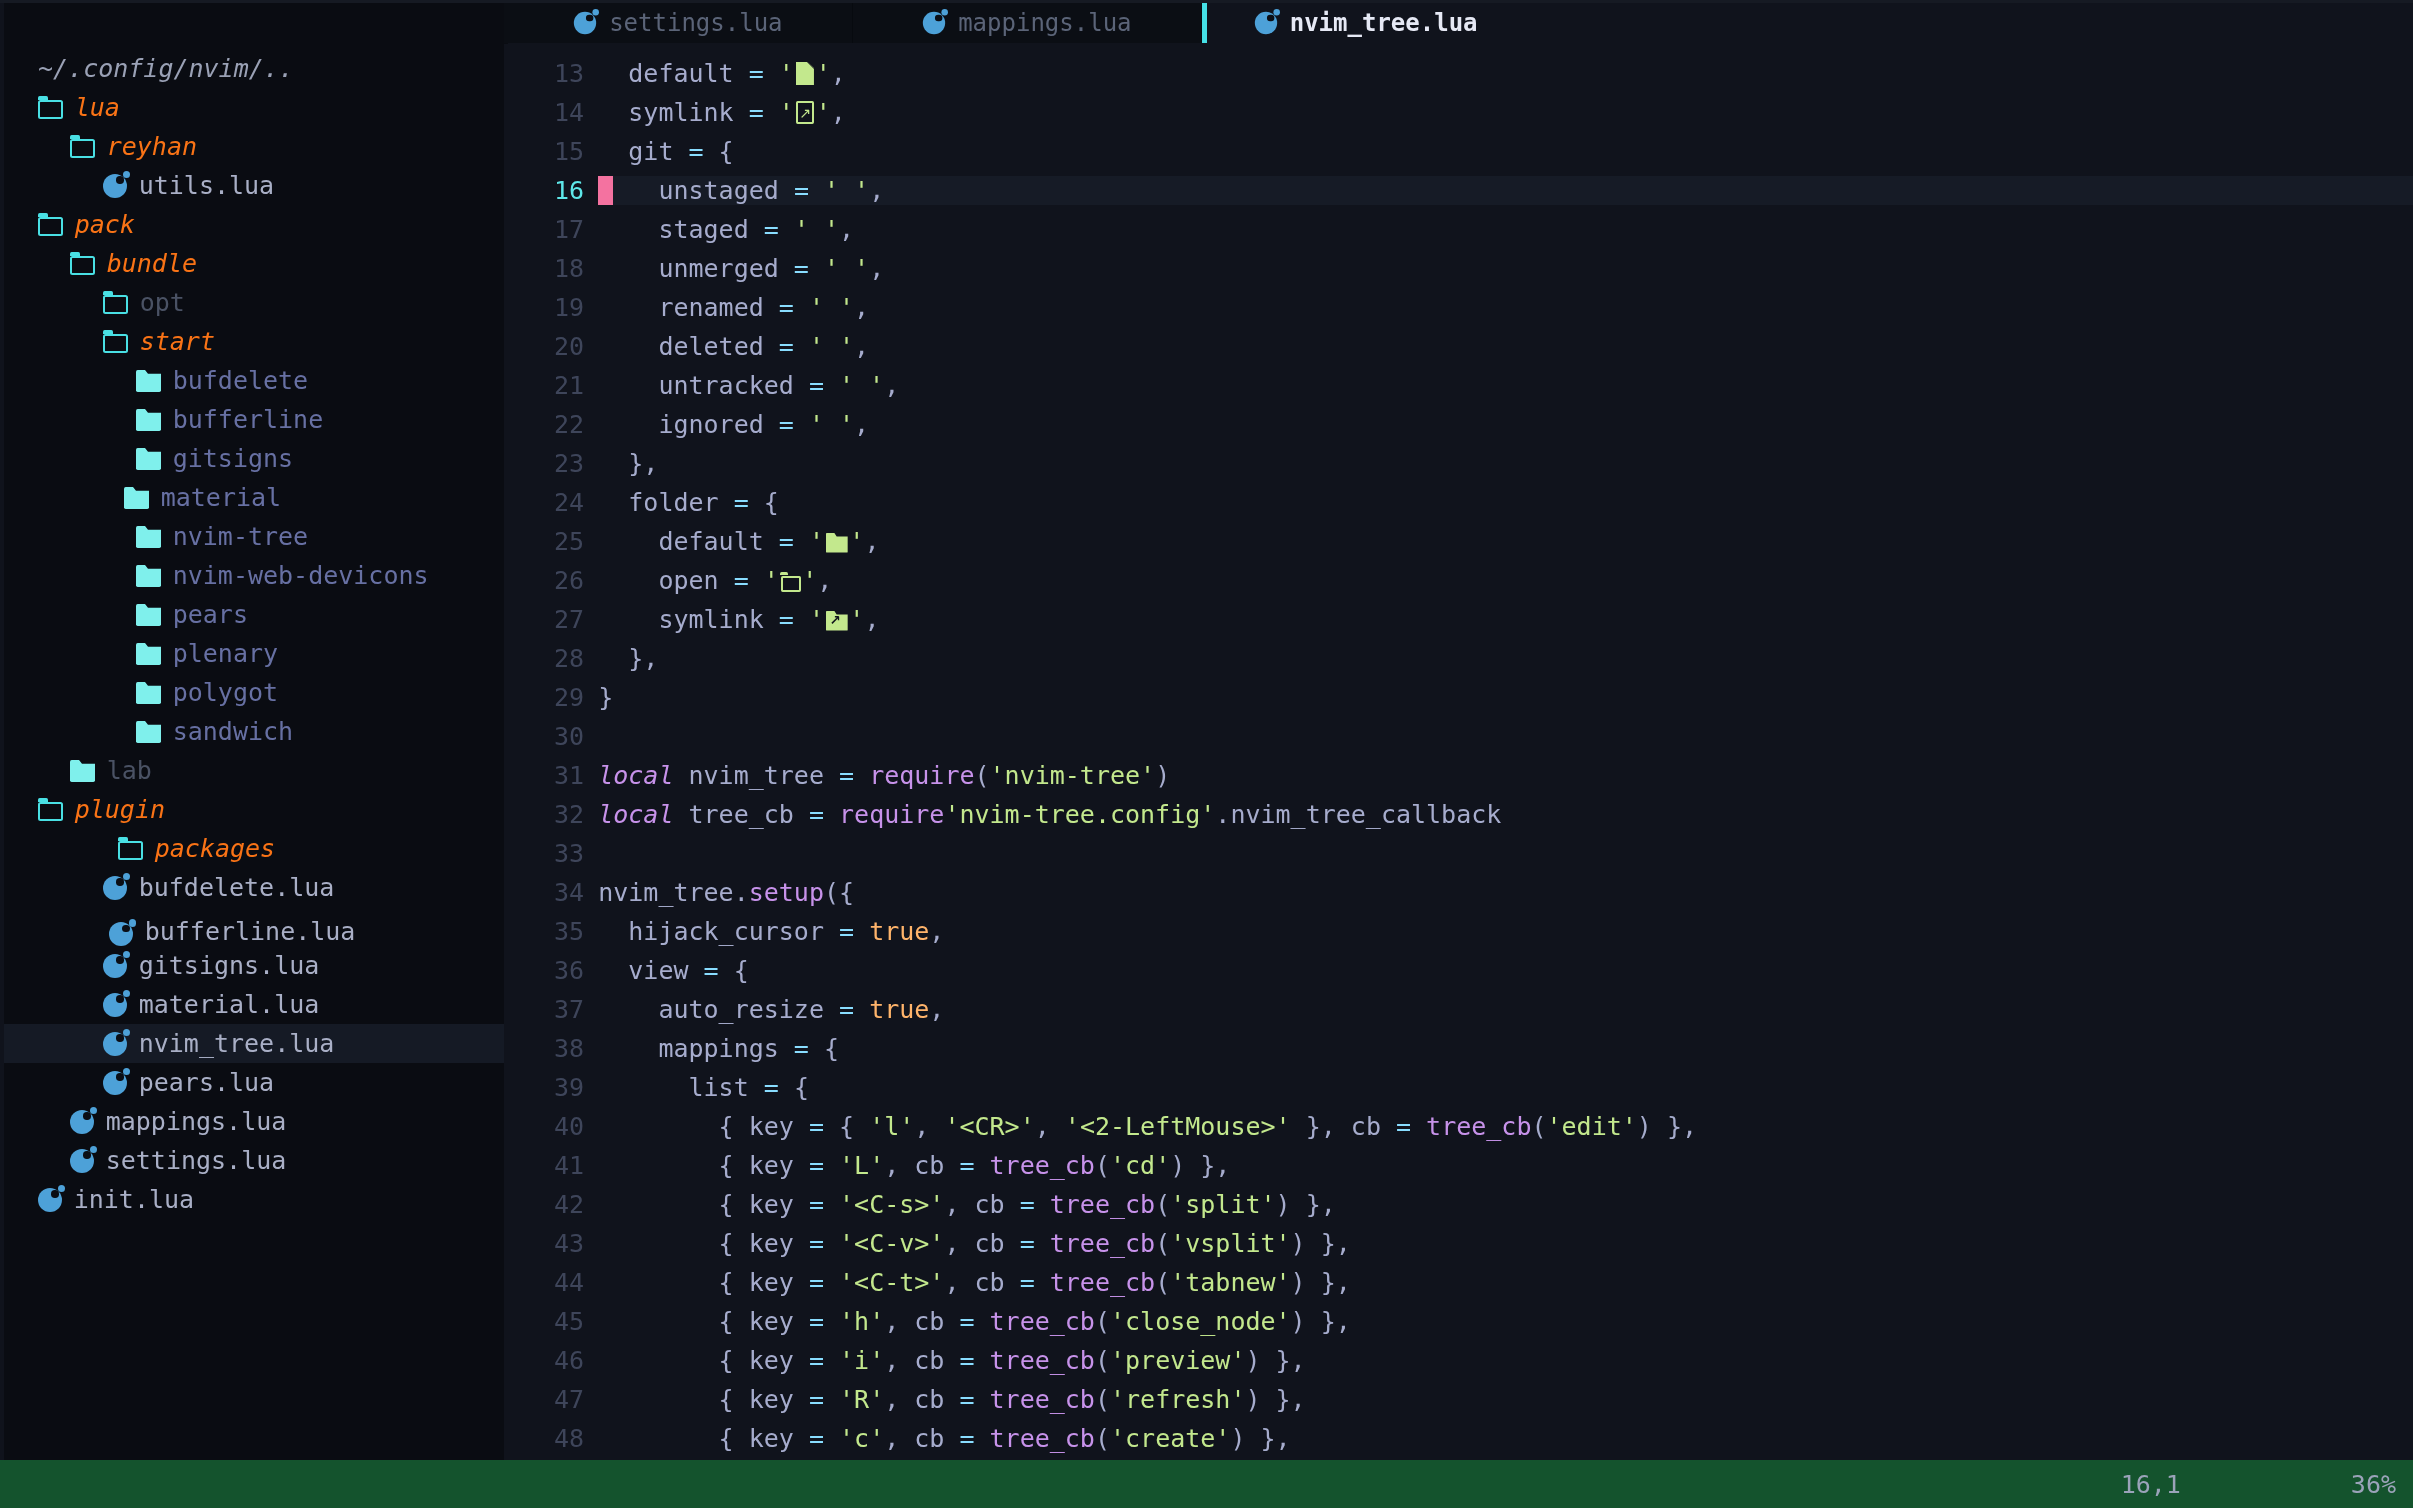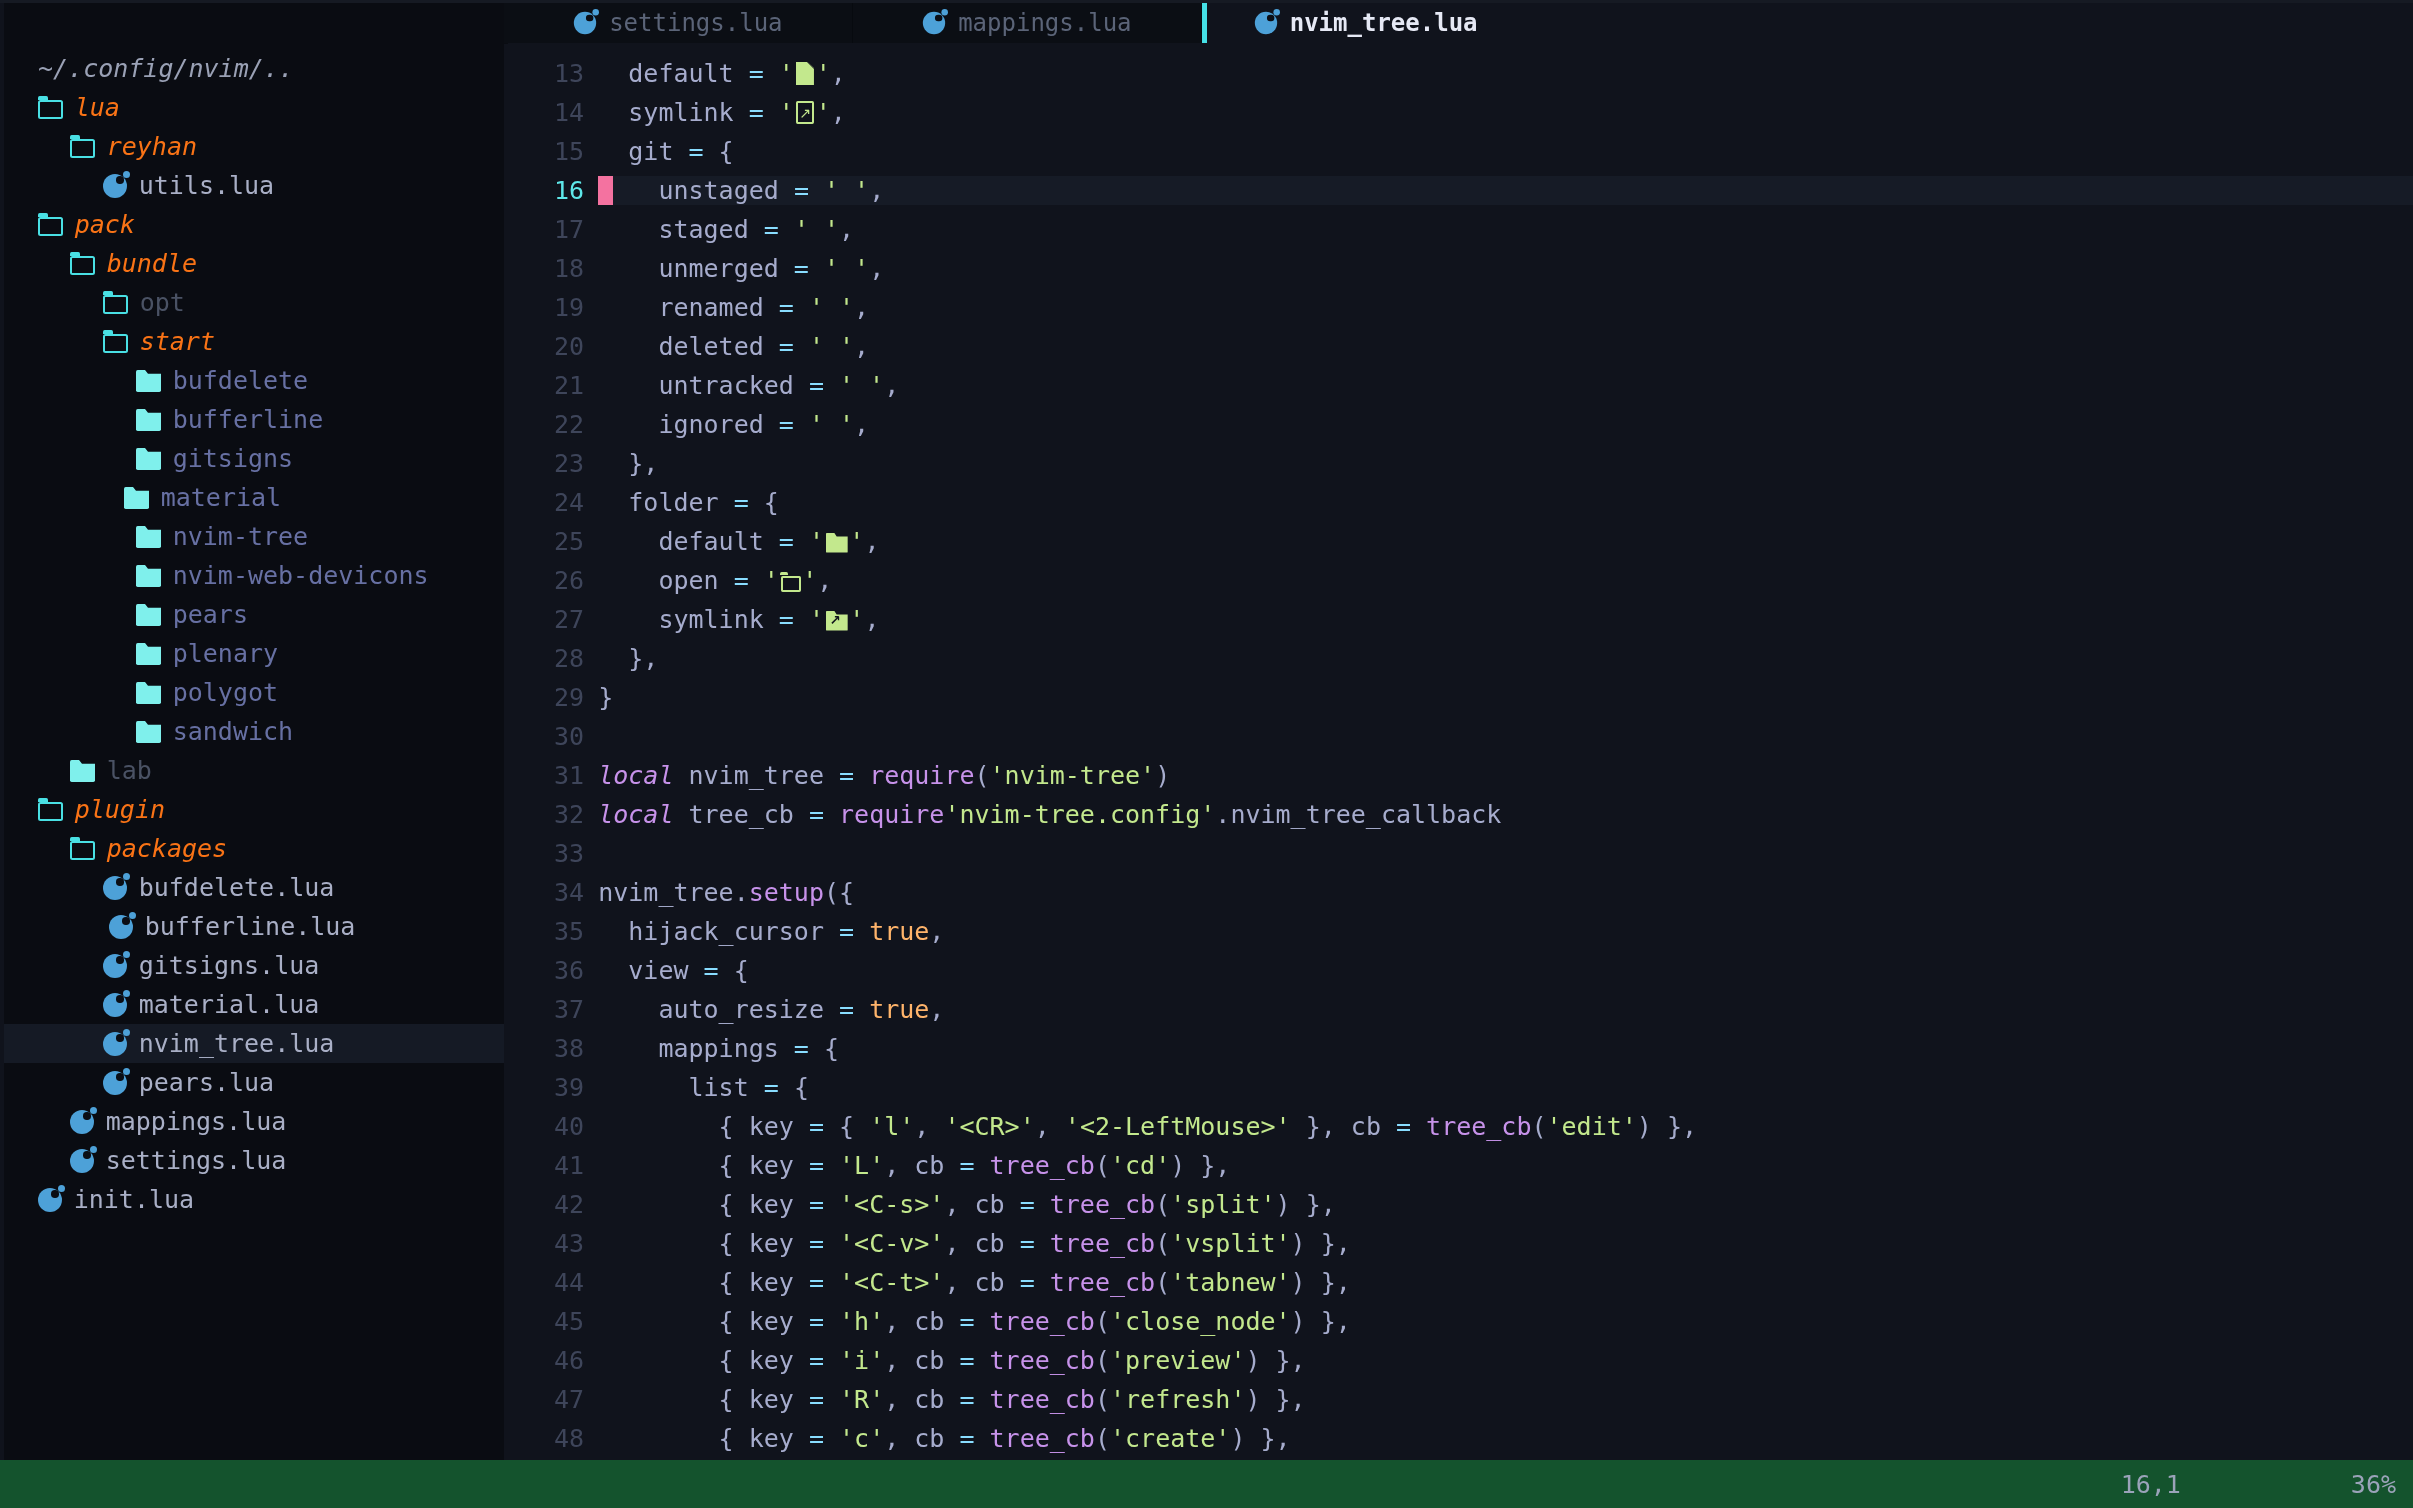--- a/index.html
+++ b/index.html
@@ -162,29 +162,29 @@
           <span class="slabel t-closed">sandwich</span>
         </div>
         <div class="srow" style="padding-left: 66px;">
           <span class="sicon folder-filled-icon"></span>
           <span class="slabel t-dim">lab</span>
         </div>
         <div class="srow" style="padding-left: 34px;">
           <span class="sicon folder-outline-icon"></span>
           <span class="slabel t-open">plugin</span>
         </div>
-        <div class="srow" style="padding-left: 66px;">
+        <div class="srow" style="padding-left: 66px; margin-left: 48px;">
           <span class="sicon folder-outline-icon"></span>
           <span class="slabel t-open">packages</span>
         </div>
         <div class="srow" style="padding-left: 99px;">
           <span class="sicon lua-icon"></span>
           <span class="slabel t-file">bufdelete.lua</span>
         </div>
-        <div class="srow" style="padding-left: 105px;">
+        <div class="srow" style="padding-left: 105px; align-items: flex-end;">
           <span class="sicon lua-icon"></span>
           <span class="slabel t-file">bufferline.lua</span>
         </div>
         <div class="srow" style="padding-left: 99px;">
           <span class="sicon lua-icon"></span>
           <span class="slabel t-file">gitsigns.lua</span>
         </div>
         <div class="srow" style="padding-left: 99px;">
           <span class="sicon lua-icon"></span>
           <span class="slabel t-file">material.lua</span>

